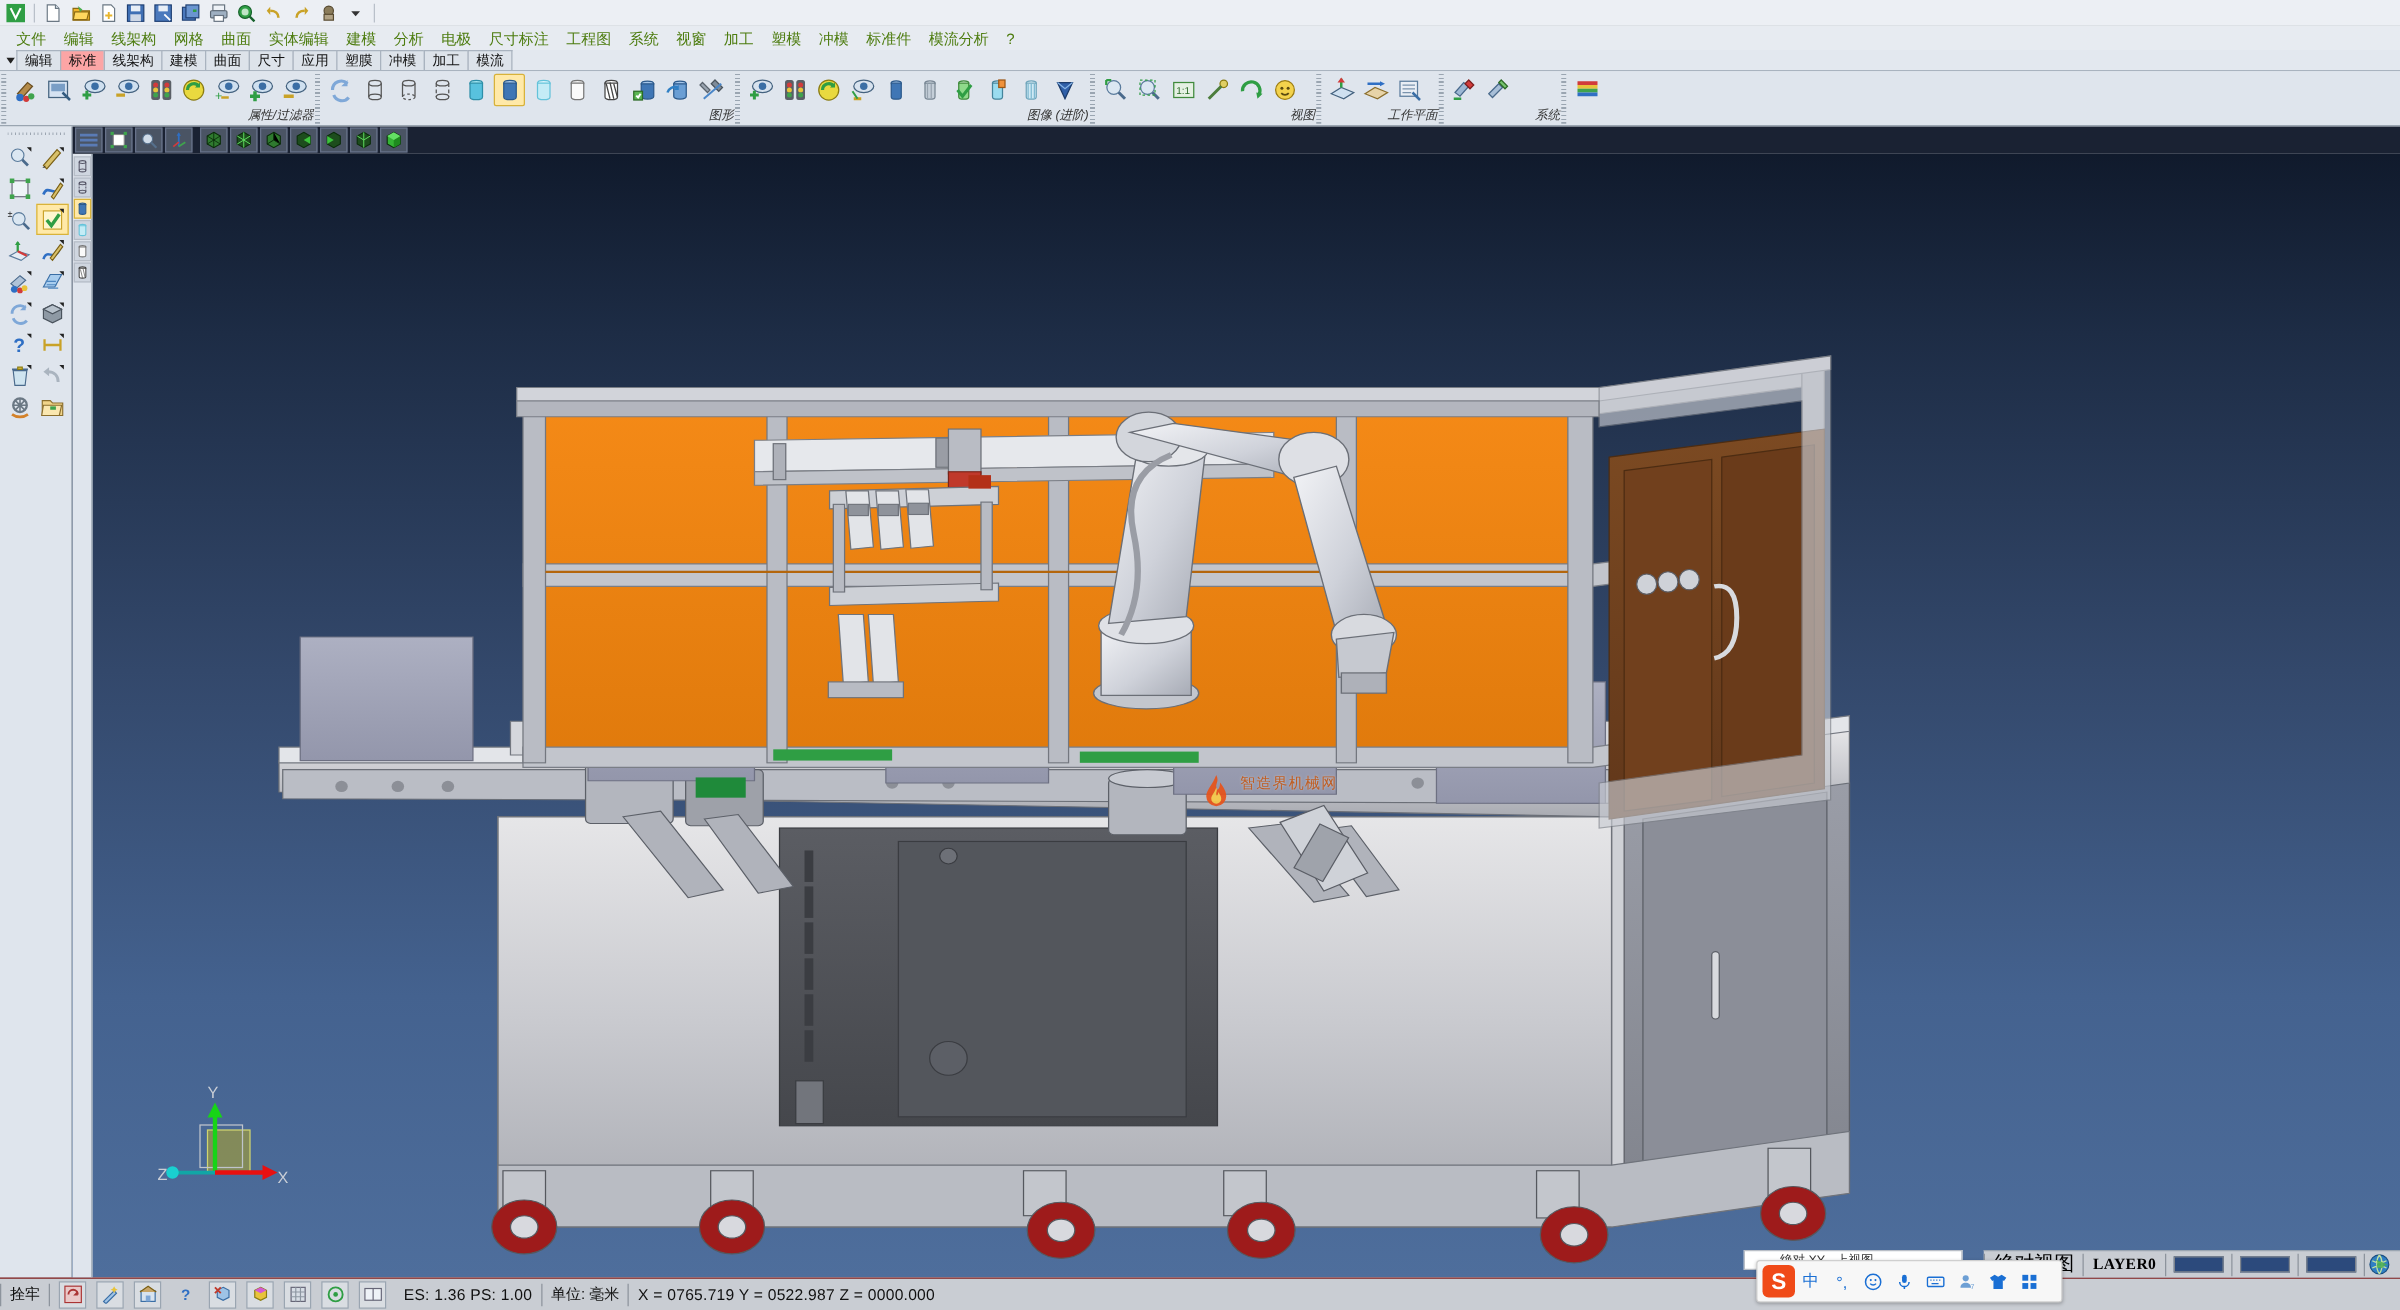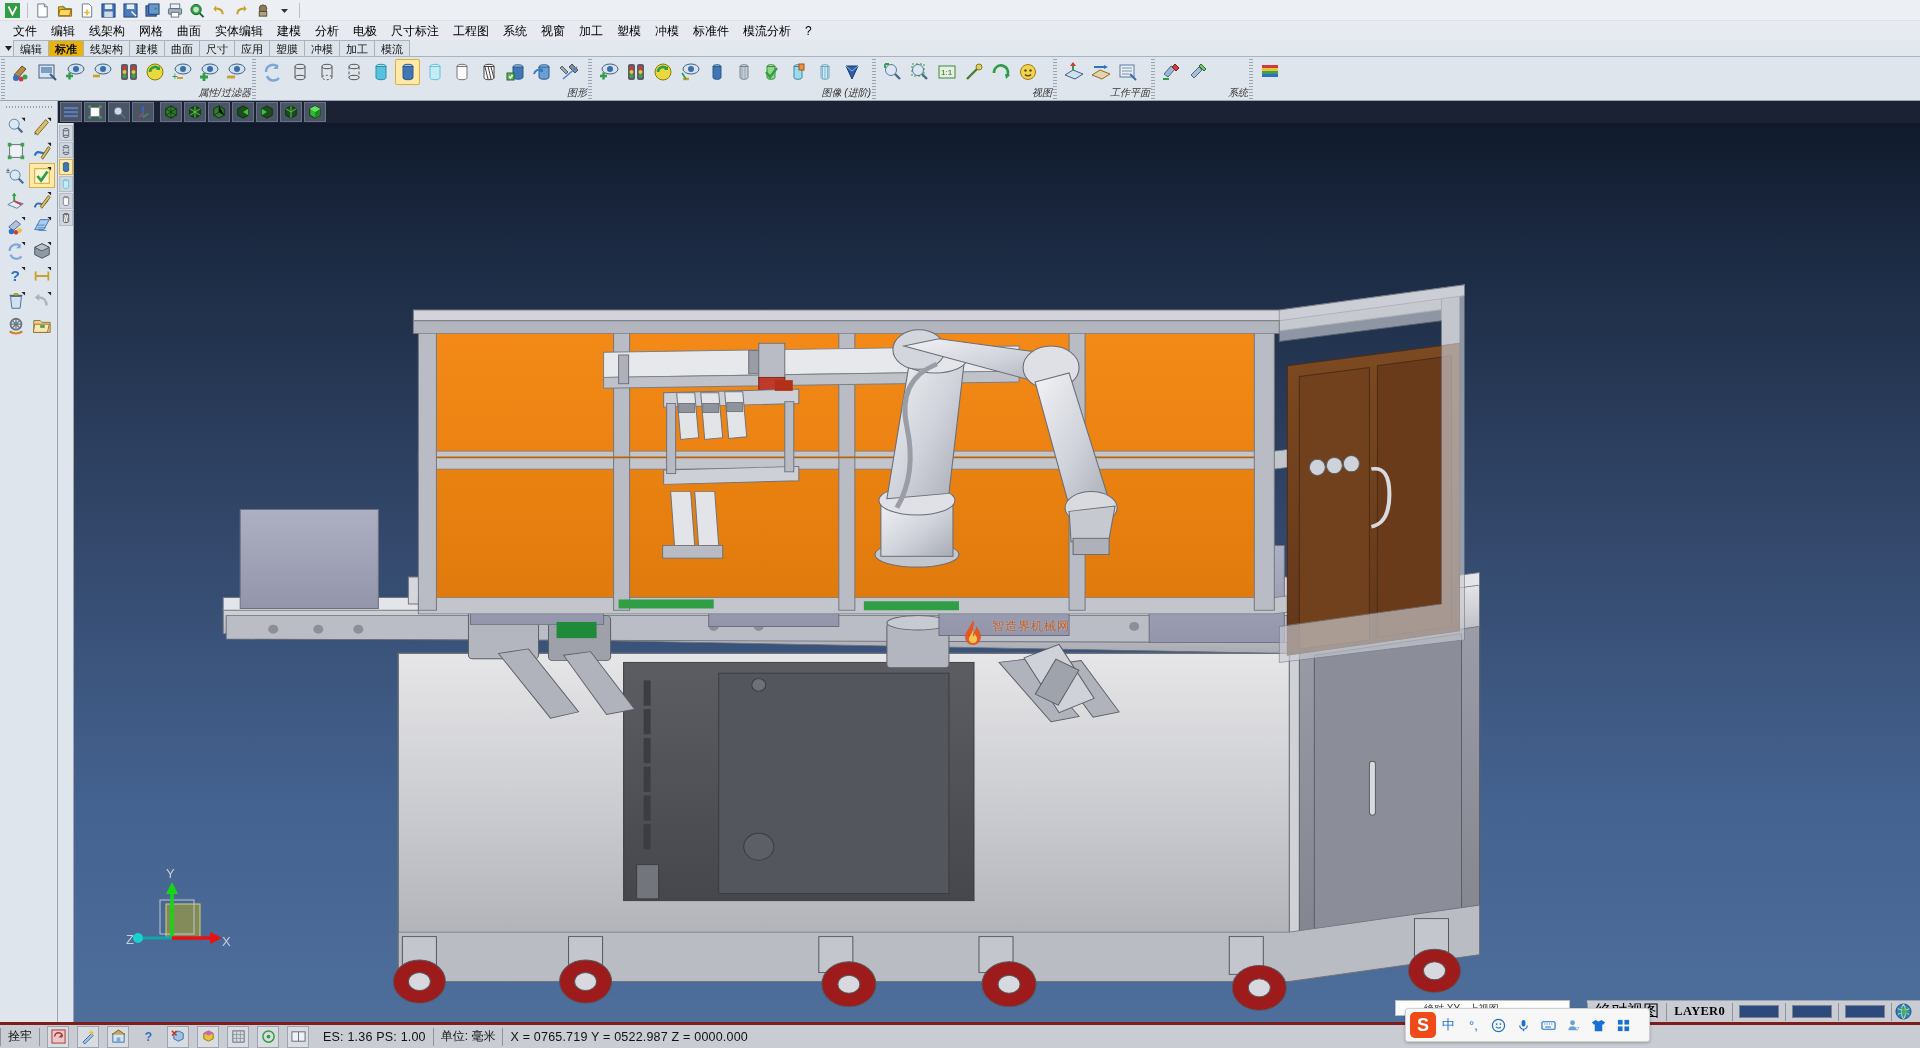--- a/index.html
+++ b/index.html
@@ -34,36 +34,36 @@
   }
   .qat-ico { width:21px; height:19px; display:flex; align-items:center; justify-content:center; }
   .qat-sep { width:1px; height:15px; background:#b9c0c9; margin:0 3px; }
 
   
   .menubar {
     height:19px; background:#e7ebf1; display:flex; align-items:center;
     padding-left:6px; flex:0 0 19px;
   }
   .menu-item {
-    font-size:12px; color:#000000; padding:1px 7px; line-height:16px; white-space:nowrap;
+    font-size:12px; color:#4d7c0f; padding:1px 7px; line-height:16px; white-space:nowrap;
   }
 
   
   .tabstrip {
     height:17px; background:#e3e8ef; display:flex; align-items:flex-end;
     padding-left:3px; flex:0 0 17px; border-bottom:1px solid #a9b3bf;
   }
   .tab-grip { width:10px; height:15px; display:flex; align-items:center; justify-content:center;
               font-size:7px; color:#333; }
   .tab {
     font-size:11px; color:#111; padding:0px 6px; height:16px; line-height:16px;
     border:1px solid #a9b3bf; border-bottom:none; background:#dde3ea;
     margin-right:-1px; white-space:nowrap;
   }
-  .tab.active { background:#eab308; font-weight:bold; }
+  .tab.active { background:#fca5a5; font-weight:normal; }
 
   
   .ribbon {
     height:44px; background:#dfe5ed; display:flex; align-items:flex-start;
     flex:0 0 44px; border-bottom:1px solid #9aa5b1; position:relative;
   }
   .rgroup { display:flex; flex-direction:column; height:44px; position:relative; }
   .rgroup-icons { display:flex; align-items:center; height:30px; padding:1px 2px; }
   .rgroup-cap {
     text-align:right; font-size:10px; color:#333; line-height:11px; height:12px;font-style:italic;
@@ -121,21 +121,21 @@
   .axis-ind { position:absolute; left:68px; bottom:58px; width:110px; height:100px; }
 
   .watermark { position:absolute; left:900px; top:495px; display:flex; 
                opacity:.92; pointer-events:none; }
   .wm-text { font-size:12px; color:#c25a1a; margin-left:4px; letter-spacing:1px;
              text-shadow:0 0 2px rgba(255,255,255,.5); }
 
   
   .statusbar {
     height:26px; background:#c9cdd3; display:flex; align-items:center;
-    flex:0 0 26px; border-top:3px solid #7f1d1d; font-size:12px; color:#111;
+    flex:0 0 26px; border-top:1px solid #7f1d1d; font-size:12px; color:#111;
     position:relative;
   }
   .sb-seg { display:flex; align-items:center; height:26px; padding:0 7px; }
   .sb-sep { width:1px; height:18px; background:#8d949d; }
   .sb-ico { width:22px; height:22px; display:flex; align-items:center; justify-content:center; }
   .sb-ico.framed { border:1px solid #9aa5b1; background:#d9dde2; }
   .sb-mono { font-family:"Liberation Sans",sans-serif; font-size:12.5px; letter-spacing:.2px; }
   .layer-name { font-weight:bold; font-size:12.5px; letter-spacing:.3px;font-family:Liberation Serif, serif; }
   .sb-colorchip { width:40px; height:13px; background:#2c4a7c; border:1px solid #7d848d; margin:0 6px; }
 

